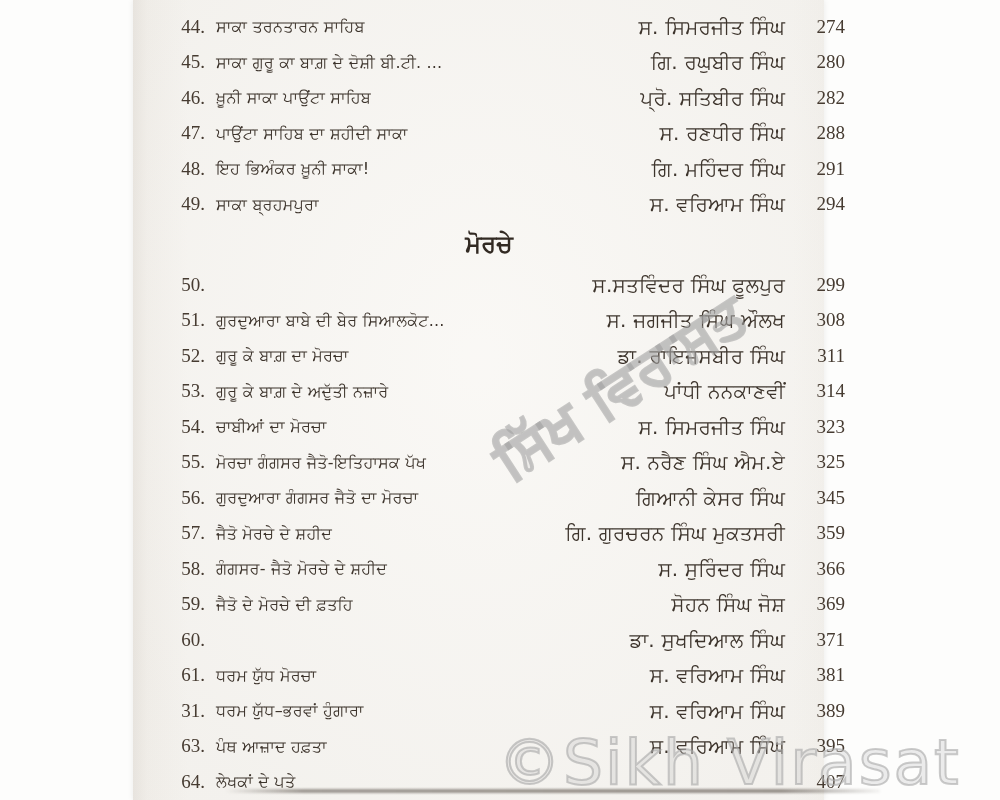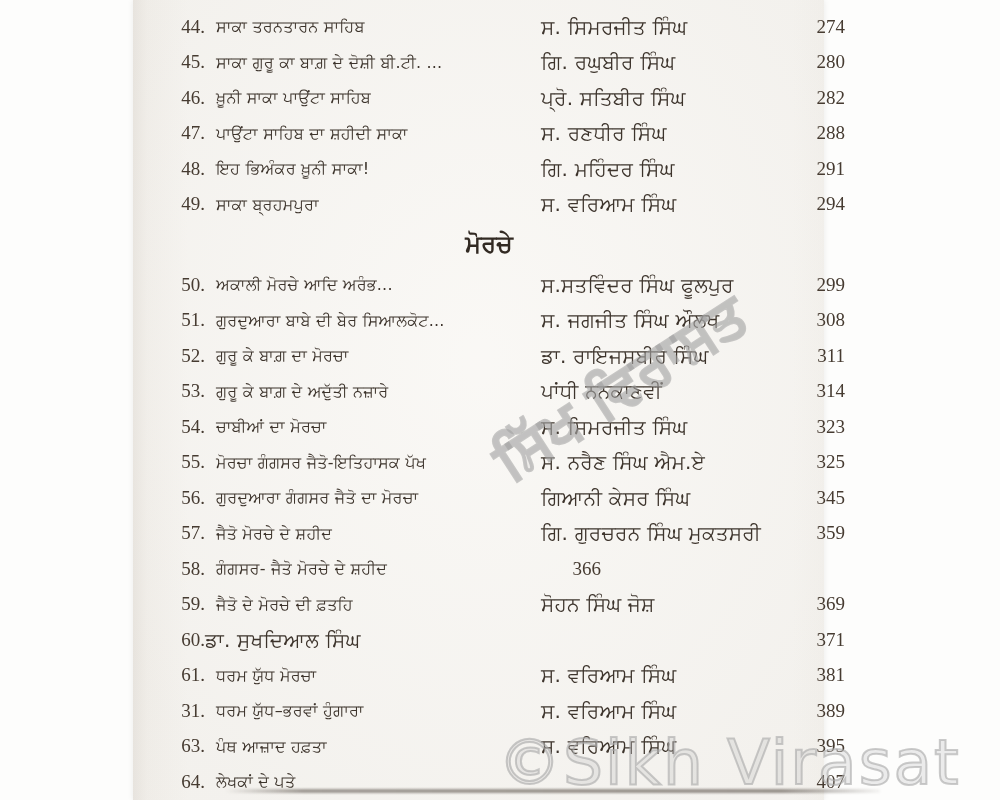--- a/index.html
+++ b/index.html
@@ -38,21 +38,21 @@
   .num{
     width:72px;flex:none;text-align:right;
     font-family:"Liberation Serif","DejaVu Serif",serif;
     font-size:19px;color:#463b31;
   }
   .title{
     width:325px;flex:none;margin-left:11px;
     font-size:16px;letter-spacing:0.2px;white-space:nowrap;overflow:visible;
   }
   .author{
-    flex:1;font-size:20px;letter-spacing:0.2px;white-space:nowrap;
+    flex:1;font-size:20px;letter-spacing:0.2px;white-space:nowrap;text-align:right;
   }
   .pagenum{
     width:60px;flex:none;text-align:right;
     font-family:"Liberation Serif","DejaVu Serif",serif;
     font-size:19px;color:#463b31;
   }
   .heading{
     height:45px;line-height:45px;text-align:center;
     font-size:24px;font-weight:bold;color:#322a23;letter-spacing:0.3px;
   }
@@ -113,21 +113,20 @@
         </div>
         <div class="row">
           <span class="num">49.</span>
           <span class="title">ਸਾਕਾ ਬ੍ਰਹਮਪੁਰਾ</span>
           <span class="author">ਸ. ਵਰਿਆਮ ਸਿੰਘ</span>
           <span class="pagenum">294</span>
         </div>
         <div class="heading">ਮੋਰਚੇ</div>
         <div class="row">
           <span class="num">50.</span>
-          <span class="title">ਅਕਾਲੀ ਮੋਰਚੇ ਆਦਿ ਅਰੰਭ...</span>
           <span class="author">ਸ.ਸਤਵਿੰਦਰ ਸਿੰਘ ਫੂਲਪੁਰ</span>
           <span class="pagenum">299</span>
         </div>
         <div class="row">
           <span class="num">51.</span>
           <span class="title">ਗੁਰਦੁਆਰਾ ਬਾਬੇ ਦੀ ਬੇਰ ਸਿਆਲਕੋਟ...</span>
           <span class="author">ਸ. ਜਗਜੀਤ ਸਿੰਘ ਔਲਖ</span>
           <span class="pagenum">308</span>
         </div>
         <div class="row">
@@ -162,20 +161,21 @@
         </div>
         <div class="row">
           <span class="num">57.</span>
           <span class="title">ਜੈਤੋ ਮੋਰਚੇ ਦੇ ਸ਼ਹੀਦ</span>
           <span class="author">ਗਿ. ਗੁਰਚਰਨ ਸਿੰਘ ਮੁਕਤਸਰੀ</span>
           <span class="pagenum">359</span>
         </div>
         <div class="row">
           <span class="num">58.</span>
           <span class="title">ਗੰਗਸਰ- ਜੈਤੋ ਮੋਰਚੇ ਦੇ ਸ਼ਹੀਦ</span>
+          <span class="author">ਸ. ਸੁਰਿੰਦਰ ਸਿੰਘ</span>
           <span class="pagenum">366</span>
         </div>
         <div class="row">
           <span class="num">59.</span>
           <span class="title">ਜੈਤੋ ਦੇ ਮੋਰਚੇ ਦੀ ਫ਼ਤਹਿ</span>
           <span class="author">ਸੋਹਨ ਸਿੰਘ ਜੋਸ਼</span>
           <span class="pagenum">369</span>
         </div>
         <div class="row">
           <span class="num">60.</span>

